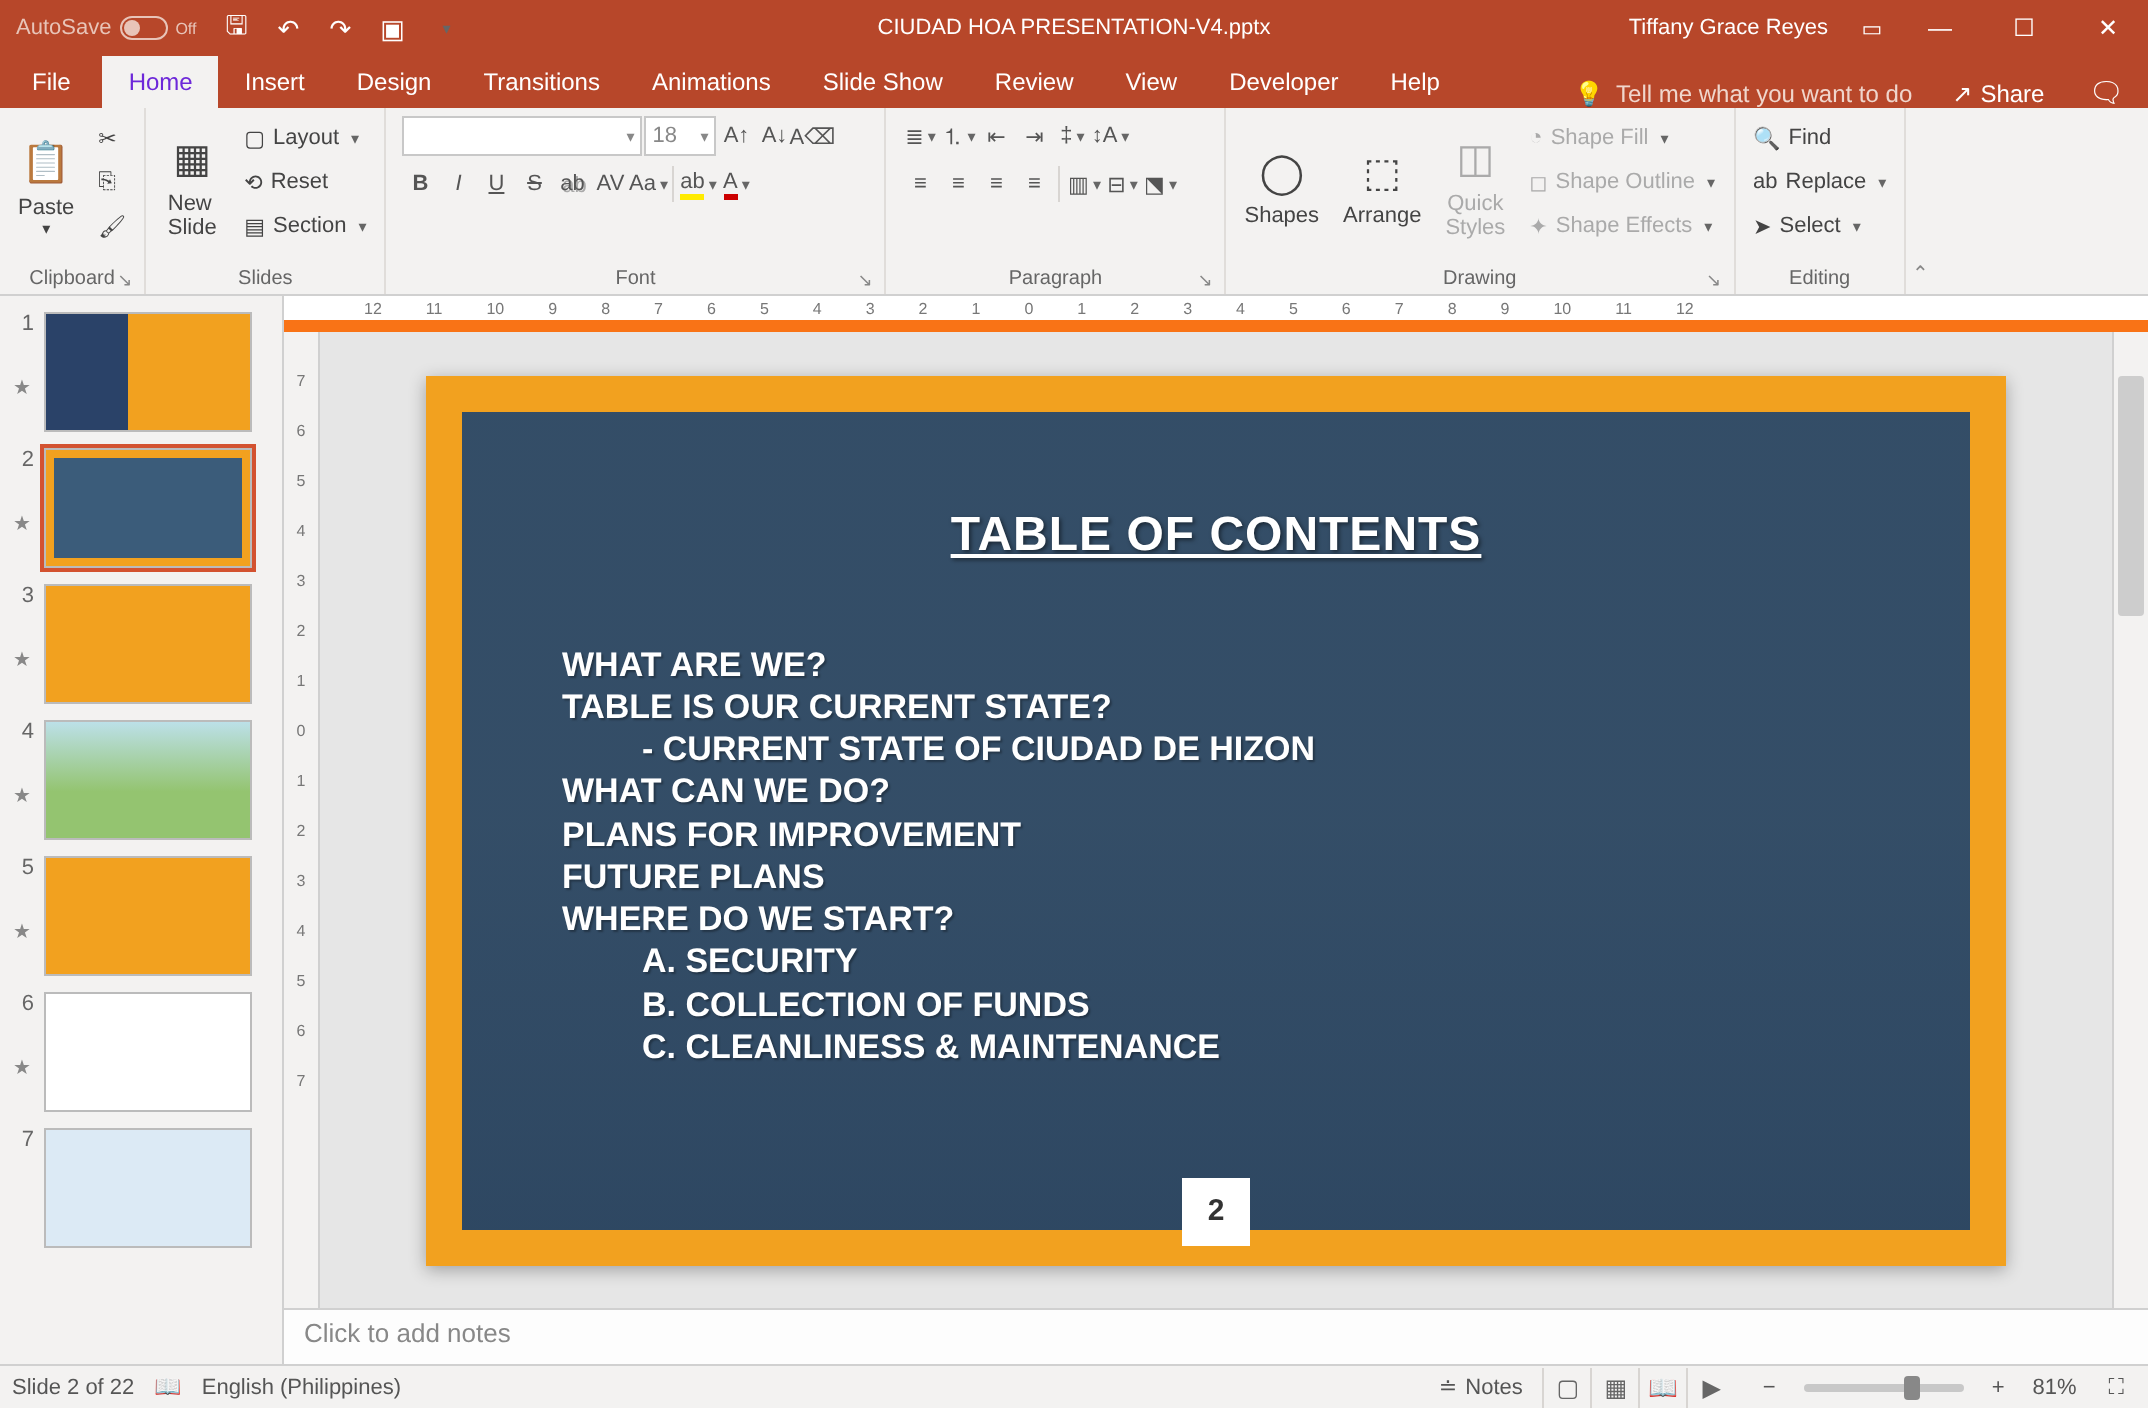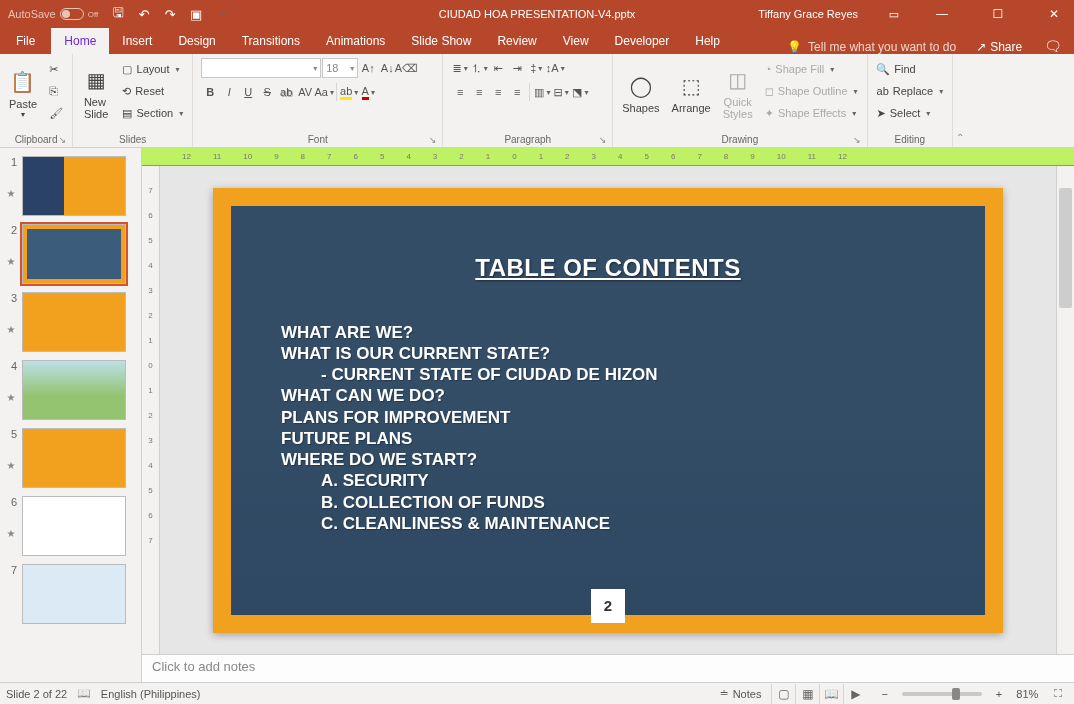--- a/index.html
+++ b/index.html
@@ -6,21 +6,21 @@
 body { background: #fff; width: 1074px; height: 704px; overflow: hidden; font-size: 12px; color: #444; display: flex; flex-direction: column; }
 
 
 .titlebar { background: #b7472a; height: 28px; display: flex; align-items: center; color: #fff; font-size: 11px; position: relative; }
 .titlebar .autosave { margin-left: 8px; display: flex; align-items: center; gap: 4px; color: #e8c4b8; }
 .toggle { width: 24px; height: 12px; border: 1px solid #e8c4b8; border-radius: 6px; display: inline-flex; align-items: center; padding: 0 1px; }
 .toggle .knob { width: 8px; height: 8px; border-radius: 50%; background: #e8c4b8; }
 .qat { display: flex; gap: 10px; margin-left: 12px; }
 .qat-icon { width: 16px; height: 16px; display: flex; align-items: center; justify-content: center; font-size: 13px; color: #fff; }
 .doc-title { position: absolute; left: 50%; transform: translateX(-50%); color: #fff; }
-.title-right { margin-left: auto; display: flex; align-items: center; gap: 16px; }
+.title-right { margin-left: auto; display: flex; align-items: center; gap: 2px; }
 .user-name { margin-right: 8px; font-size: 11px; }
 .winbtn { width: 40px; height: 28px; display: flex; align-items: center; justify-content: center; font-size: 12px; color: #fff; }
 .ribbon-display { width: 24px; height: 28px; display:flex; align-items:center; justify-content:center; color:#fff;}
 
 
 .tabs { background: #b7472a; height: 26px; display: flex; align-items: flex-end; color: #fff; font-size: 12px; }
 .tab { padding: 5px 13px; cursor: pointer; height: 26px; display:flex; align-items:center; }
 .tab.file { background: #b7472a; font-weight: normal; padding-left: 16px; padding-right:16px; }
 .tab.active { background: #f3f2f1; color: #6d28d9; }
 .tabs .spacer { flex: 1; }
@@ -60,21 +60,21 @@
 .thumb.t1 { background: linear-gradient(to right, #2a4268 40%, #f2a11f 40%); }
 .thumb.t2 { background: #f2a11f; padding:4px;}
 .thumb.t2 .inner{ width:100%; height:100%; background:#3b5c7a;}
 .thumb.t3 { background: #f2a11f; }
 .thumb.t4 { background: linear-gradient(#bce0e8, #94c470 60%); }
 .thumb.t5 { background: #f2a11f; }
 .thumb.t6 { background: #fff; }
 .thumb.t7 { background: #dceaf5; }
 
 .editor { flex: 1; display: flex; flex-direction: column; min-width: 0;}
-.ruler-h { height: 18px; background: #bef264; border-bottom: 1px solid #f97316; display: flex; align-items: center; font-size: 8px; color: #777; padding-left: 40px; overflow:hidden; gap:0;}
+.ruler-h { height: 18px; background: #ffffff; border-bottom: 6px solid #f97316; display: flex; align-items: center; font-size: 8px; color: #777; padding-left: 40px; overflow:hidden; gap:0;}
 .slide-area { flex: 1; display: flex; background: #e6e6e6; overflow: hidden;}
 .ruler-v { width: 18px; background: #f3f2f1; border-right: 1px solid #d0d0d0; display:flex; flex-direction:column; align-items:center; font-size:8px; color:#777; padding-top:20px; gap:16px;}
 .canvas { flex: 1; display: flex; align-items: center; justify-content: center; position: relative; padding: 18px 30px;}
 .scroll-v { width: 18px; background: #f3f2f1; border-left:1px solid #d0d0d0; display:flex; flex-direction:column; padding:2px;}
 .scroll-v .sthumb{ background:#cdcdcd; height:120px; margin-top:20px; border-radius:2px;}
 .notes-pane { height: 28px; background: #fdfdfd; border-top: 1px solid #d0d0d0; padding: 4px 10px; color: #888; font-size: 13px; }
 
 
 .slide { width: 790px; height: 445px; background: #f2a11f; box-shadow: 0 2px 8px rgba(0,0,0,0.3); padding: 18px; position: relative;}
 .slide-inner { width: 100%; height: 100%; background: linear-gradient(rgba(42,66,104,0.88), rgba(42,66,104,0.88)), linear-gradient(to bottom, #7aa060 50%, #4d7038 100%); position: relative; color: #fff; font-family: Arial, sans-serif; padding: 20px 40px;}
@@ -423,21 +423,21 @@
         <span class="rtick">5</span>
         <span class="rtick">6</span>
         <span class="rtick">7</span>
       </div>
       <div class="canvas">
         <div class="slide">
           <div class="slide-inner">
             <div class="slide-title">TABLE OF CONTENTS</div>
             <div class="toc">
               <div>WHAT ARE WE?</div>
-              <div>WHAT IS OUR CURRENT STATE?</div>
+              <div>TABLE IS OUR CURRENT STATE?</div>
               <div class="indent1">- CURRENT STATE OF CIUDAD DE HIZON</div>
               <div>WHAT CAN WE DO?</div>
               <div>PLANS FOR IMPROVEMENT</div>
               <div>FUTURE PLANS</div>
               <div>WHERE DO WE START?</div>
               <div class="indent2">A. SECURITY</div>
               <div class="indent2">B. COLLECTION OF FUNDS</div>
               <div class="indent2">C. CLEANLINESS &amp; MAINTENANCE</div>
             </div>
             <div class="page-num">2</div>

